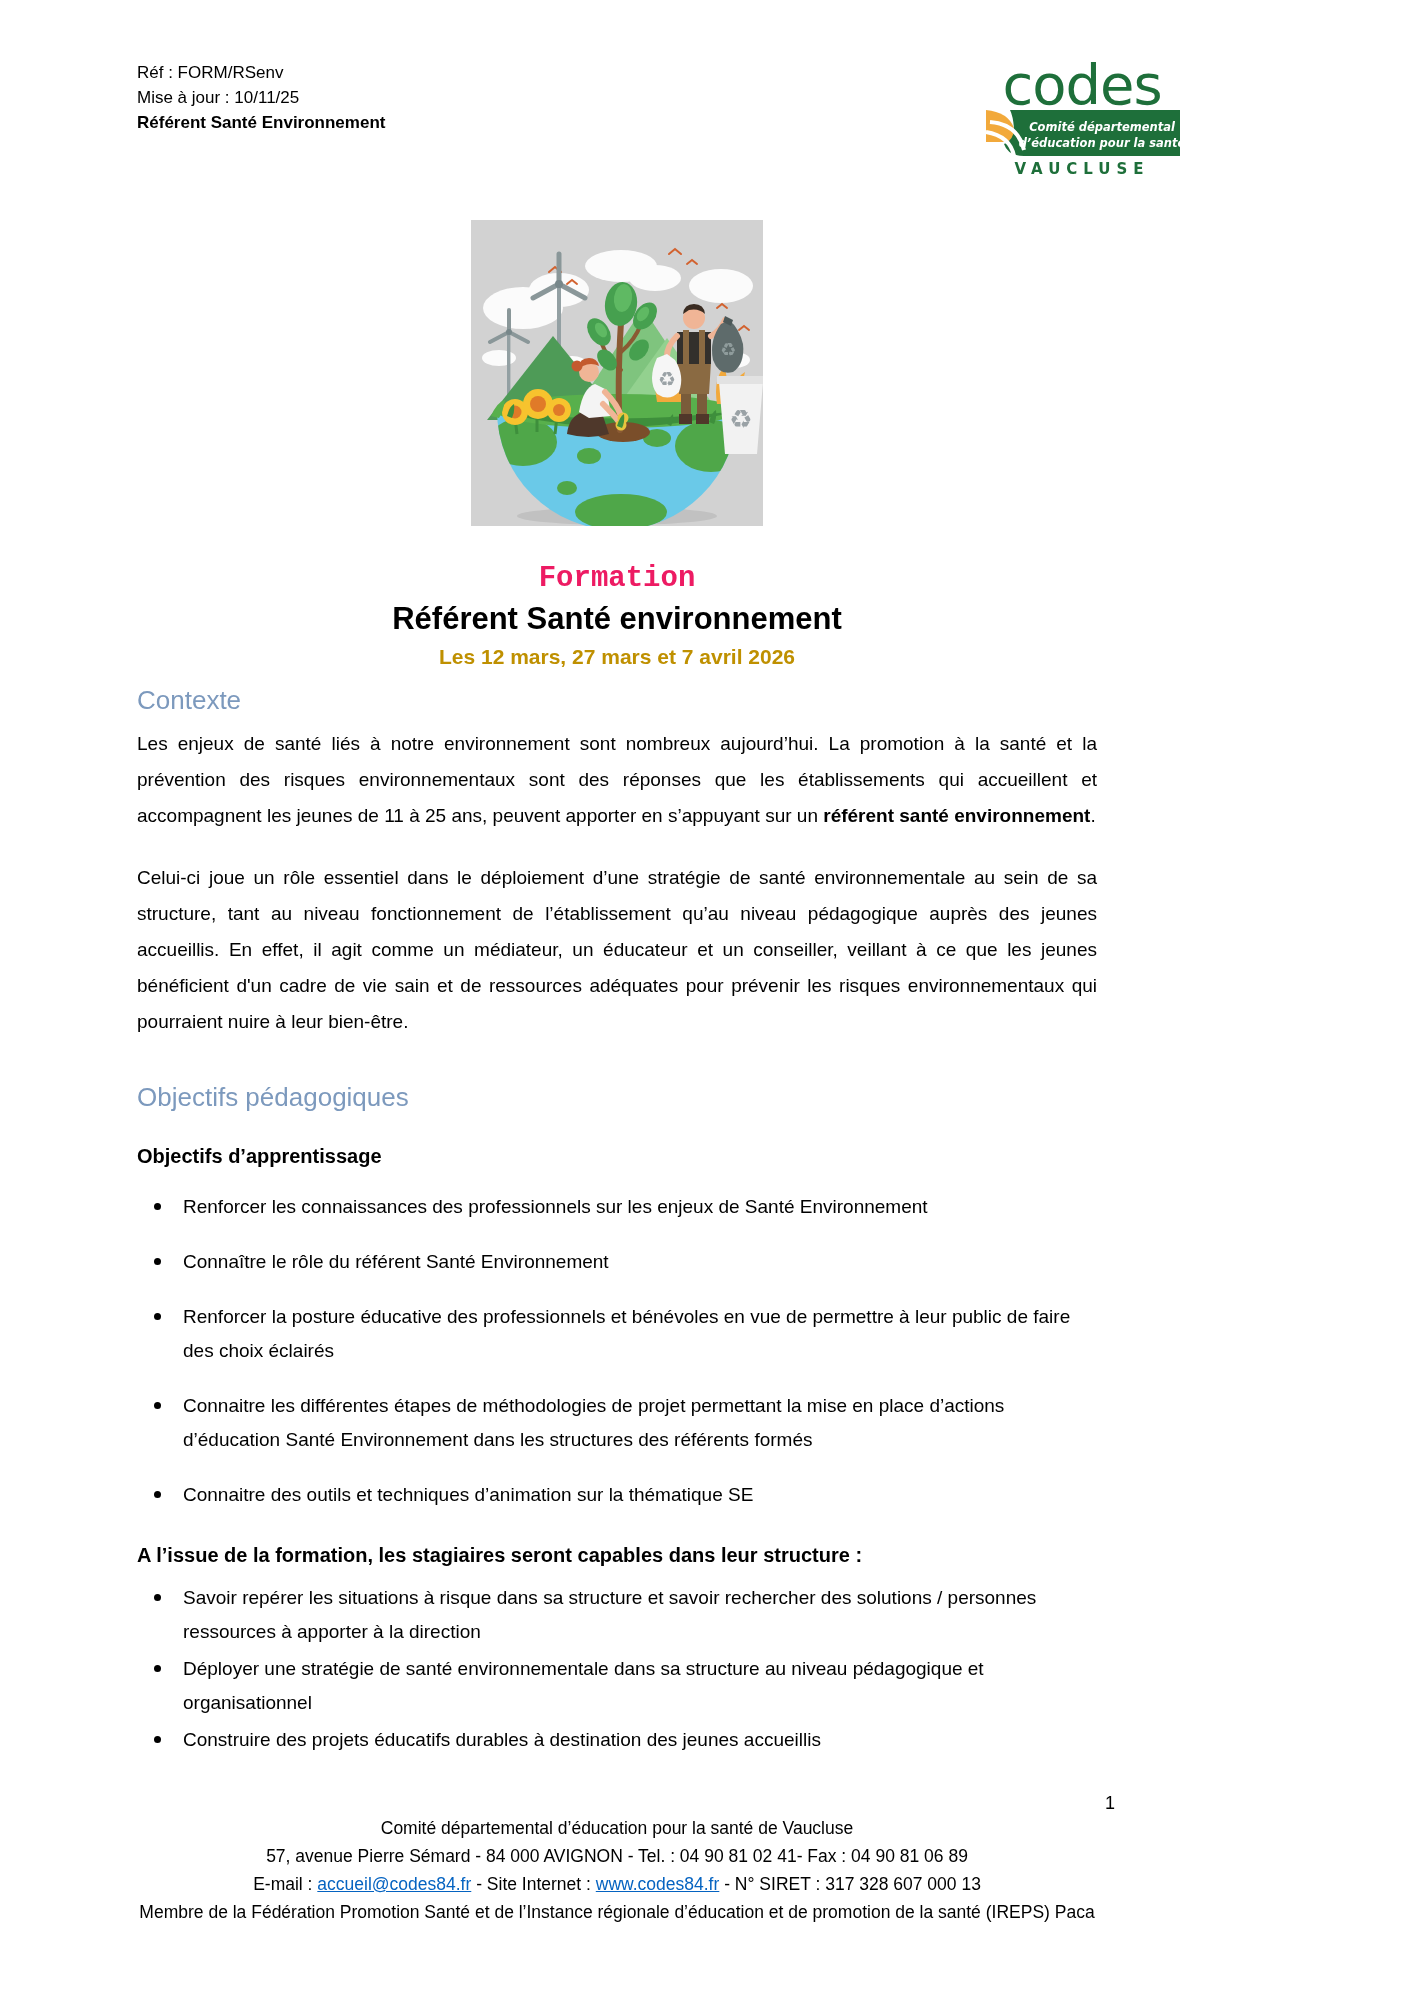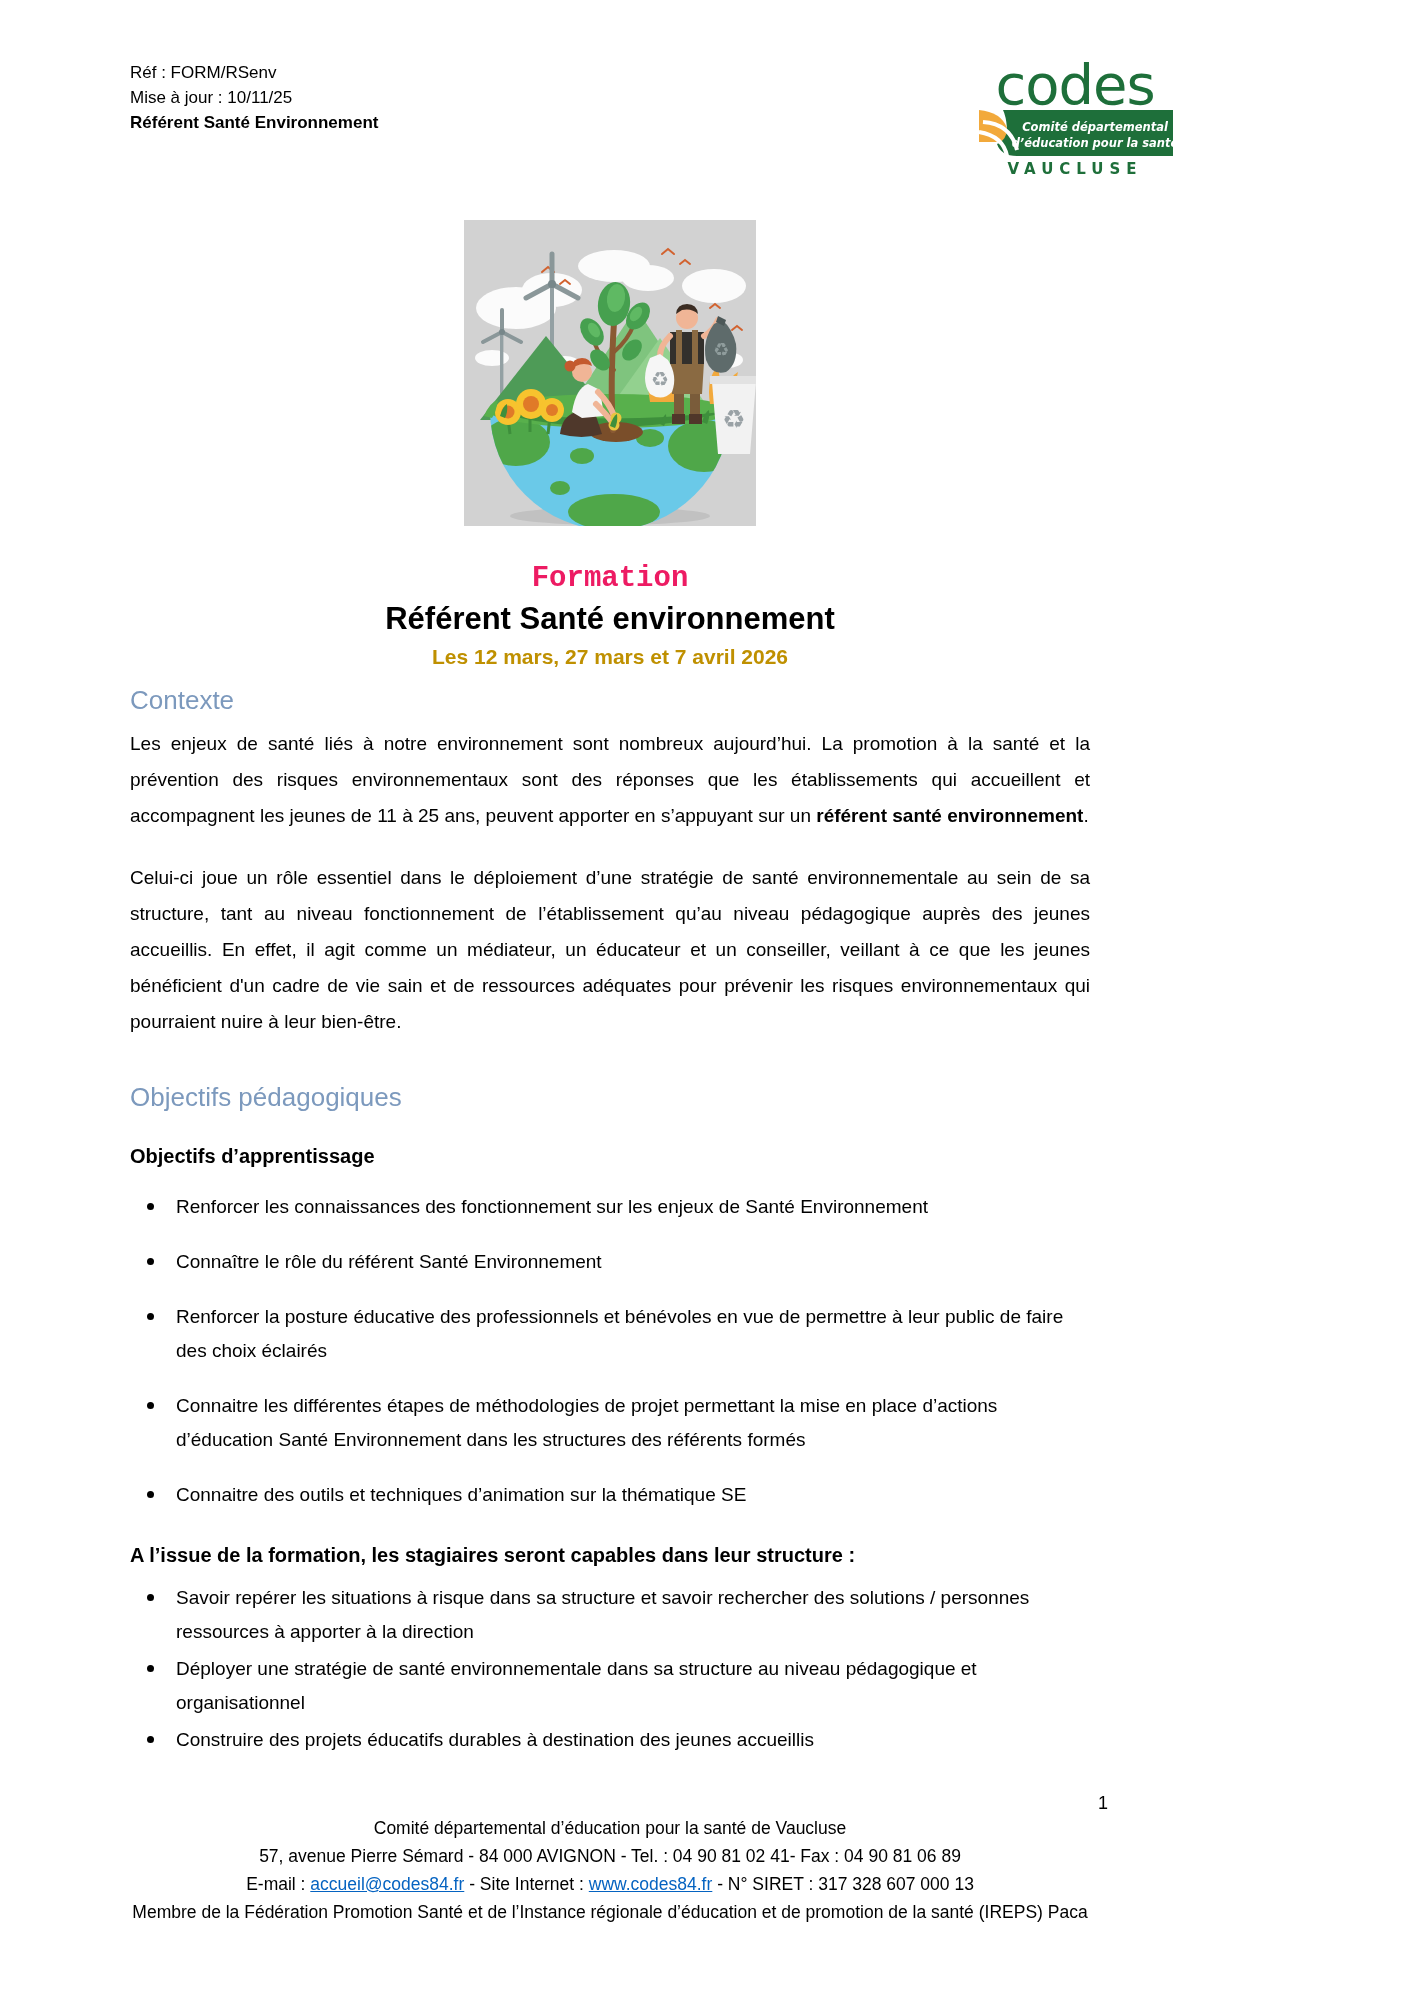--- a/index.html
+++ b/index.html
@@ -1,18 +1,18 @@
 <!DOCTYPE html>
 <html><head>
 <meta charset="utf-8">
 <style>
   * { margin:0; padding:0; box-sizing:border-box; }
   html, body { width:1415px; background:#ffffff; }
   body { font-family:"Liberation Sans", sans-serif; color:#000; }
-  .page { position:relative; width:1220px; height:2000px; overflow:hidden; background:#fff; }
+  .page { position:relative; width:1220px; height:2000px; overflow:hidden; background:#fff;margin-left:7px; }
 
   
   .header { display:flex; justify-content:space-between; align-items:flex-start; padding:48px 42px 0 130px; }
   .header-left { font-size:17px; line-height:25px; padding-top:12px; }
   .header-left .doc-ref, .header-left .doc-updated { font-weight:normal; }
   .header-left .doc-title { font-weight:bold; }
 
   
   .logo-svg { width:205px; height:128px; display:block; }
 
@@ -244,21 +244,21 @@
     <p class="body-par"><span>Les enjeux de santé liés à notre environnement sont nombreux aujourd’hui. La promotion à la santé et la prévention des risques environnementaux sont des réponses que les établissements qui accueillent et accompagnent les jeunes de 11 à 25 ans, peuvent apporter en s’appuyant sur un </span><b>référent santé environnement</b><span>.</span></p>
 
     <p class="body-par">Celui-ci joue un rôle essentiel dans le déploiement d’une stratégie de santé environnementale au sein de sa structure, tant au niveau fonctionnement de l’établissement qu’au niveau pédagogique auprès des jeunes accueillis. En effet, il agit comme un médiateur, un éducateur et un conseiller, veillant à ce que les jeunes bénéficient d'un cadre de vie sain et de ressources adéquates pour prévenir les risques environnementaux qui pourraient nuire à leur bien-être.</p>
 
     <h2 class="section-heading objectifs" style="color:#7C99BD">Objectifs pédagogiques</h2>
 
     <h3 class="sub-heading">Objectifs d’apprentissage</h3>
 
     <ul class="bullets spaced">
 
-        <li><span>Renforcer les connaissances des fonctionnement sur les enjeux de Santé Environnement</span></li>
+        <li><span>Renforcer les connaissances des professionnels sur les enjeux de Santé Environnement</span></li>
 
         <li><span>Connaître le rôle du référent Santé Environnement</span></li>
 
         <li><span>Renforcer la posture éducative des professionnels et bénévoles en vue de permettre à leur public de faire des choix éclairés</span></li>
 
         <li><span>Connaitre les différentes étapes de méthodologies de projet permettant la mise en place d’actions d’éducation Santé Environnement dans les structures des référents formés</span></li>
 
         <li><span>Connaitre des outils et techniques d’animation sur la thématique SE</span></li>
       </ul>
 

